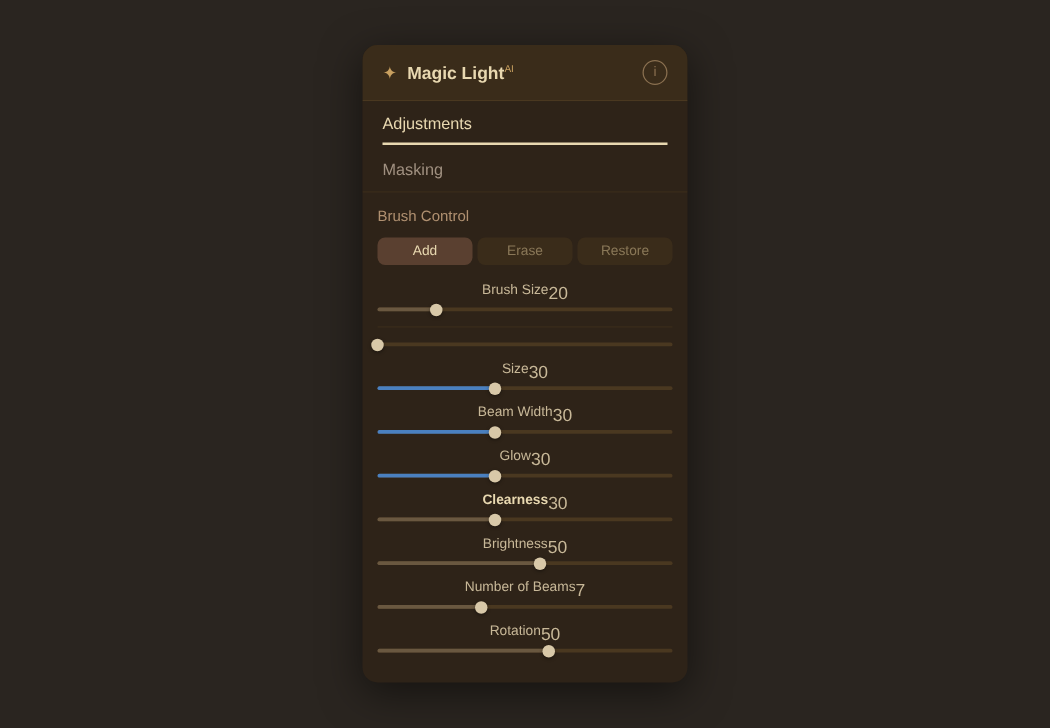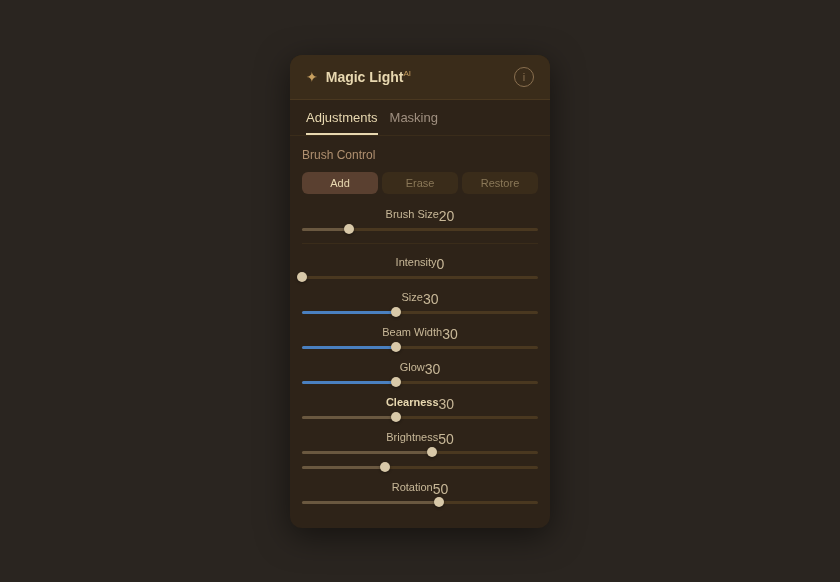--- a/index.html
+++ b/index.html
@@ -68,20 +68,21 @@
       cursor: pointer;
       background: transparent;
     }
 
     .tab-bar {
       display: flex;
       padding: 10px 16px 0;
       gap: 12px;
       background-color: #2e2318;
       border-bottom: 1px solid #3a2c1a;
+      flex-direction: column;
     }
 
     .tab {
       padding: 0 0 8px 0;
       font-size: 13px;
       cursor: pointer;
       border-bottom: 2px solid transparent;
       color: #a09080;
     }
 
@@ -232,24 +233,20 @@
       </div>
       <div class="slider-track">
         <div class="slider-fill gray" style="width: 20%;"></div>
         <div class="slider-thumb" style="left: 20%;"></div>
       </div>
     </div>
 
     <div class="divider"></div>
 
     <div class="slider-row">
-      <div class="slider-label-row">
-        <span class="slider-label">Intensity</span>
-        <span class="slider-value">0</span>
-      </div>
       <div class="slider-track">
         <div class="slider-fill blue" style="width: 0%;"></div>
         <div class="slider-thumb" style="left: 0%;"></div>
       </div>
     </div>
 
     <div class="slider-row">
       <div class="slider-label-row">
         <span class="slider-label">Size</span>
         <span class="slider-value">30</span>
@@ -298,20 +295,24 @@
         <span class="slider-label">Brightness</span>
         <span class="slider-value">50</span>
       </div>
       <div class="slider-track">
         <div class="slider-fill gray" style="width: 55%;"></div>
         <div class="slider-thumb" style="left: 55%;"></div>
       </div>
     </div>
 
     <div class="slider-row">
+      <div class="slider-label-row">
+        <span class="slider-label">Number of Beams</span>
+        <span class="slider-value">7</span>
+      </div>
       <div class="slider-track">
         <div class="slider-fill gray" style="width: 35%;"></div>
         <div class="slider-thumb" style="left: 35%;"></div>
       </div>
     </div>
 
     <div class="slider-row">
       <div class="slider-label-row">
         <span class="slider-label">Rotation</span>
         <span class="slider-value">50</span>

